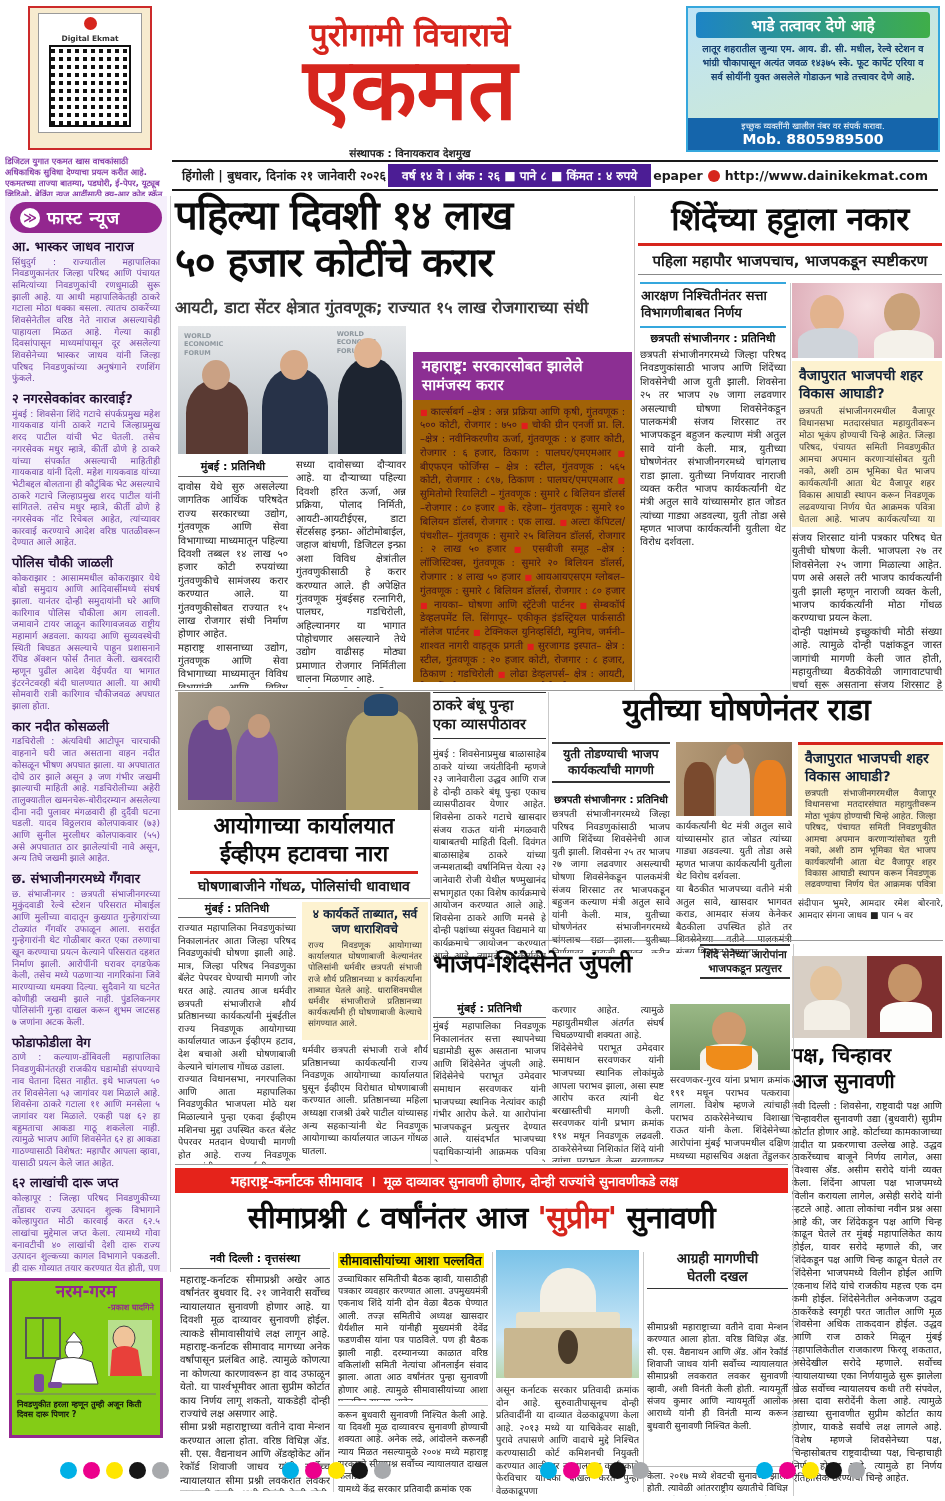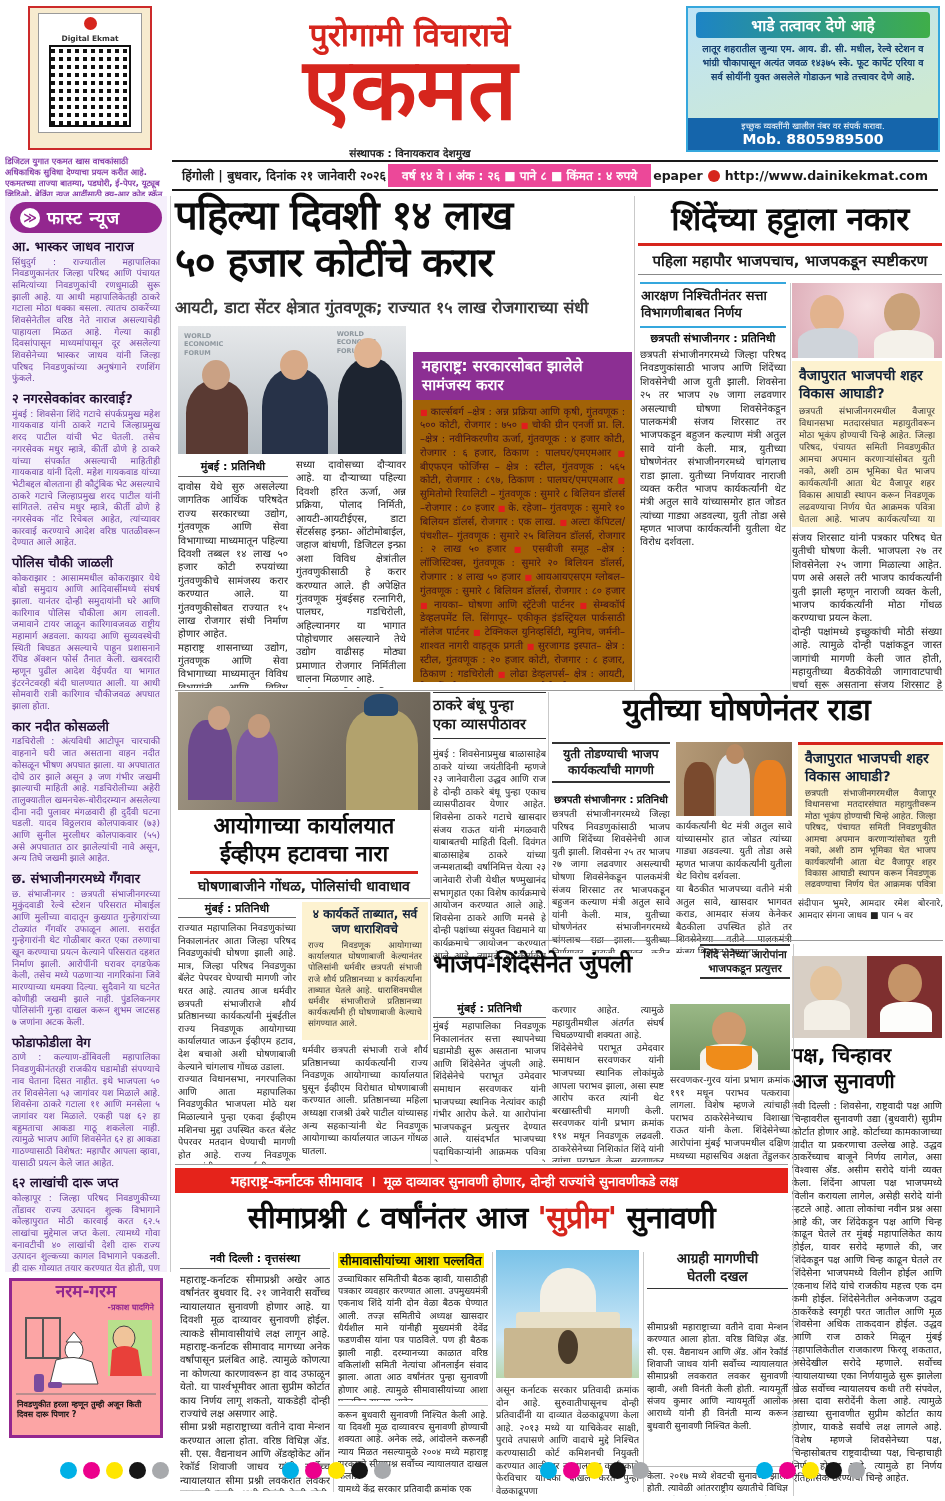--- a/index.html
+++ b/index.html
@@ -28,32 +28,32 @@
   #ad-box{left:686px;top:6px;width:254px;height:146px;border:2px solid #35a7dd;box-sizing:border-box;
           background:linear-gradient(160deg,#bfe3f6 0%,#cde9d2 75%);display:flex;flex-direction:column;}
   .ad-title{margin:4px 8px 2px;text-align:center;font-size:15.5px;font-weight:800;color:#fff;
             background:linear-gradient(90deg,#1d84c5,#3fae49);border-radius:4px;padding:2px 0;}
   .ad-body{flex:1;font-size:9.5px;font-weight:bold;color:#153e6e;text-align:center;padding:2px 8px;line-height:1.45;overflow:hidden;}
   .ad-foot{background:#1565ab;color:#fff;text-align:center;font-size:8.4px;padding:2px 0 3px;}
   .ad-phone{display:block;font-size:14px;font-weight:800;}
   #dateline{left:172px;top:160px;width:766px;height:31px;border-top:2px solid #1a1a1a;border-bottom:2px solid #1a1a1a;
             box-sizing:border-box;display:flex;align-items:center;justify-content:space-between;padding:0 10px;}
   .dl-left{font-size:12.5px;font-weight:bold;}
-  .dl-issue{background:#ec4899;color:#fff;font-size:12px;font-weight:bold;padding:3px 14px;}
+  .dl-issue{background:#4c1d95;color:#fff;font-size:12px;font-weight:bold;padding:3px 14px;}
   .dl-right{display:flex;align-items:center;gap:5px;font-size:12.5px;font-weight:bold;}
   .ep-icon{width:12px;height:12px;border-radius:50%;background:#d6251d;display:inline-block;}
   
   #sidebar{left:5px;top:196px;width:162px;height:1076px;background:#f5effb;overflow:hidden;box-sizing:border-box;}
   .fn-band{margin:6px 5px 4px;background:#93278f;border-radius:16px;color:#fff;display:flex;align-items:center;gap:7px;padding:4px 10px;}
   .fn-icon{width:20px;height:20px;background:#fff;border-radius:50%;color:#93278f;font-weight:800;display:flex;align-items:center;justify-content:center;font-size:13px;}
   .fn-title{font-size:17px;font-weight:800;letter-spacing:1px;}
   .fn-item{margin:6px 7px 0;}
   .fn-item h3{margin:0 0 2px;font-size:13px;line-height:1.2;color:#221133;font-weight:800;}
   .fn-item p{margin:0;font-size:9px;line-height:1.3;color:#6f42a1;text-align:justify;}
-  #cartoon{left:9px;top:1278px;width:154px;height:160px;border:3px solid #93278f;background:#fca5a5;box-sizing:border-box;overflow:hidden;}
+  #cartoon{left:9px;top:1278px;width:154px;height:160px;border:3px solid #93278f;background:#84cc16;box-sizing:border-box;overflow:hidden;}
   .ct-head{text-align:center;font-size:17px;font-weight:800;color:#93278f;line-height:1.05;margin-top:2px;}
   .ct-author{text-align:right;font-size:8px;color:#93278f;font-weight:bold;padding-right:6px;}
   .ct-caption{font-size:8px;color:#111;font-weight:bold;padding:0 5px;line-height:1.25;}
   
   #lead-hl{left:175px;top:192px;width:458px;font-size:40px;line-height:1.17;letter-spacing:-1px;white-space:pre-line;}
   #lead-sub{left:175px;top:296px;width:458px;font-size:16px;font-weight:800;color:#3a3a3a;}
   .photo{position:absolute;overflow:hidden;}
   #lead-photo{left:178px;top:326px;width:228px;height:128px;background:linear-gradient(#e6e8ea,#b4bcc2);}
   .wef{position:absolute;font-size:6.5px;color:#8e979e;font-weight:bold;line-height:1.3;white-space:pre-line;}
   .sil{position:absolute;bottom:0;border-radius:45% 45% 0 0;}

